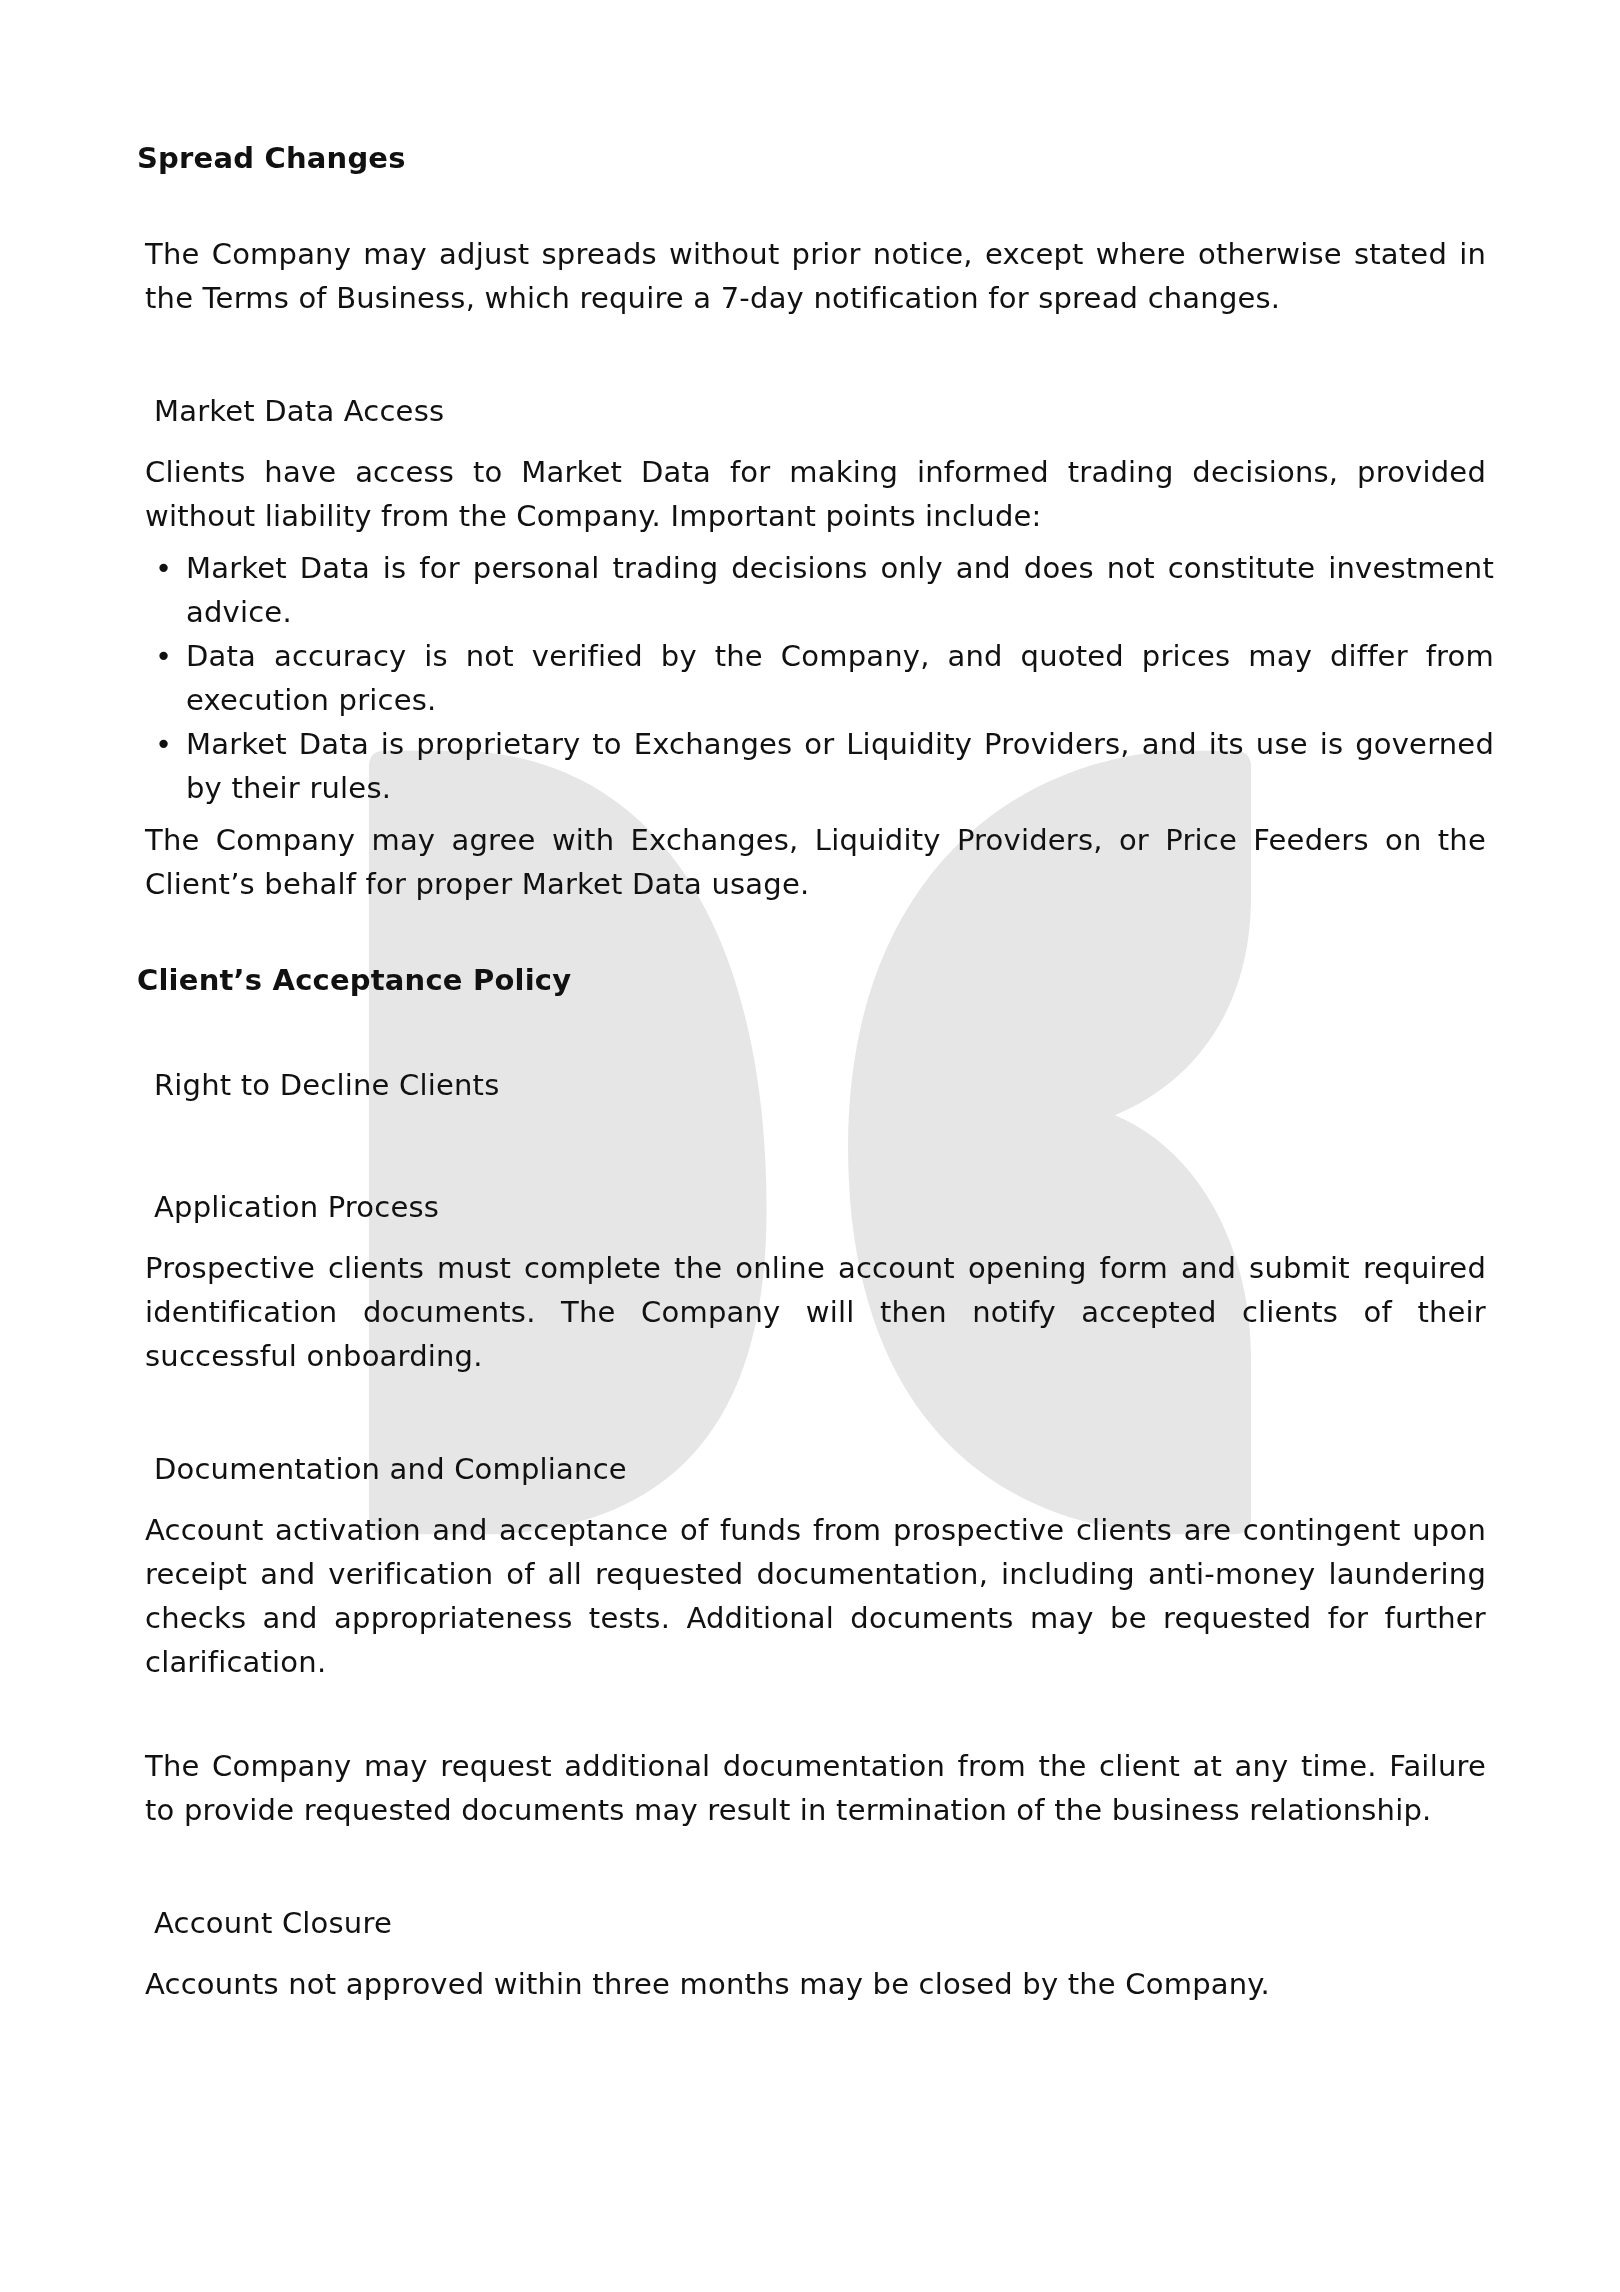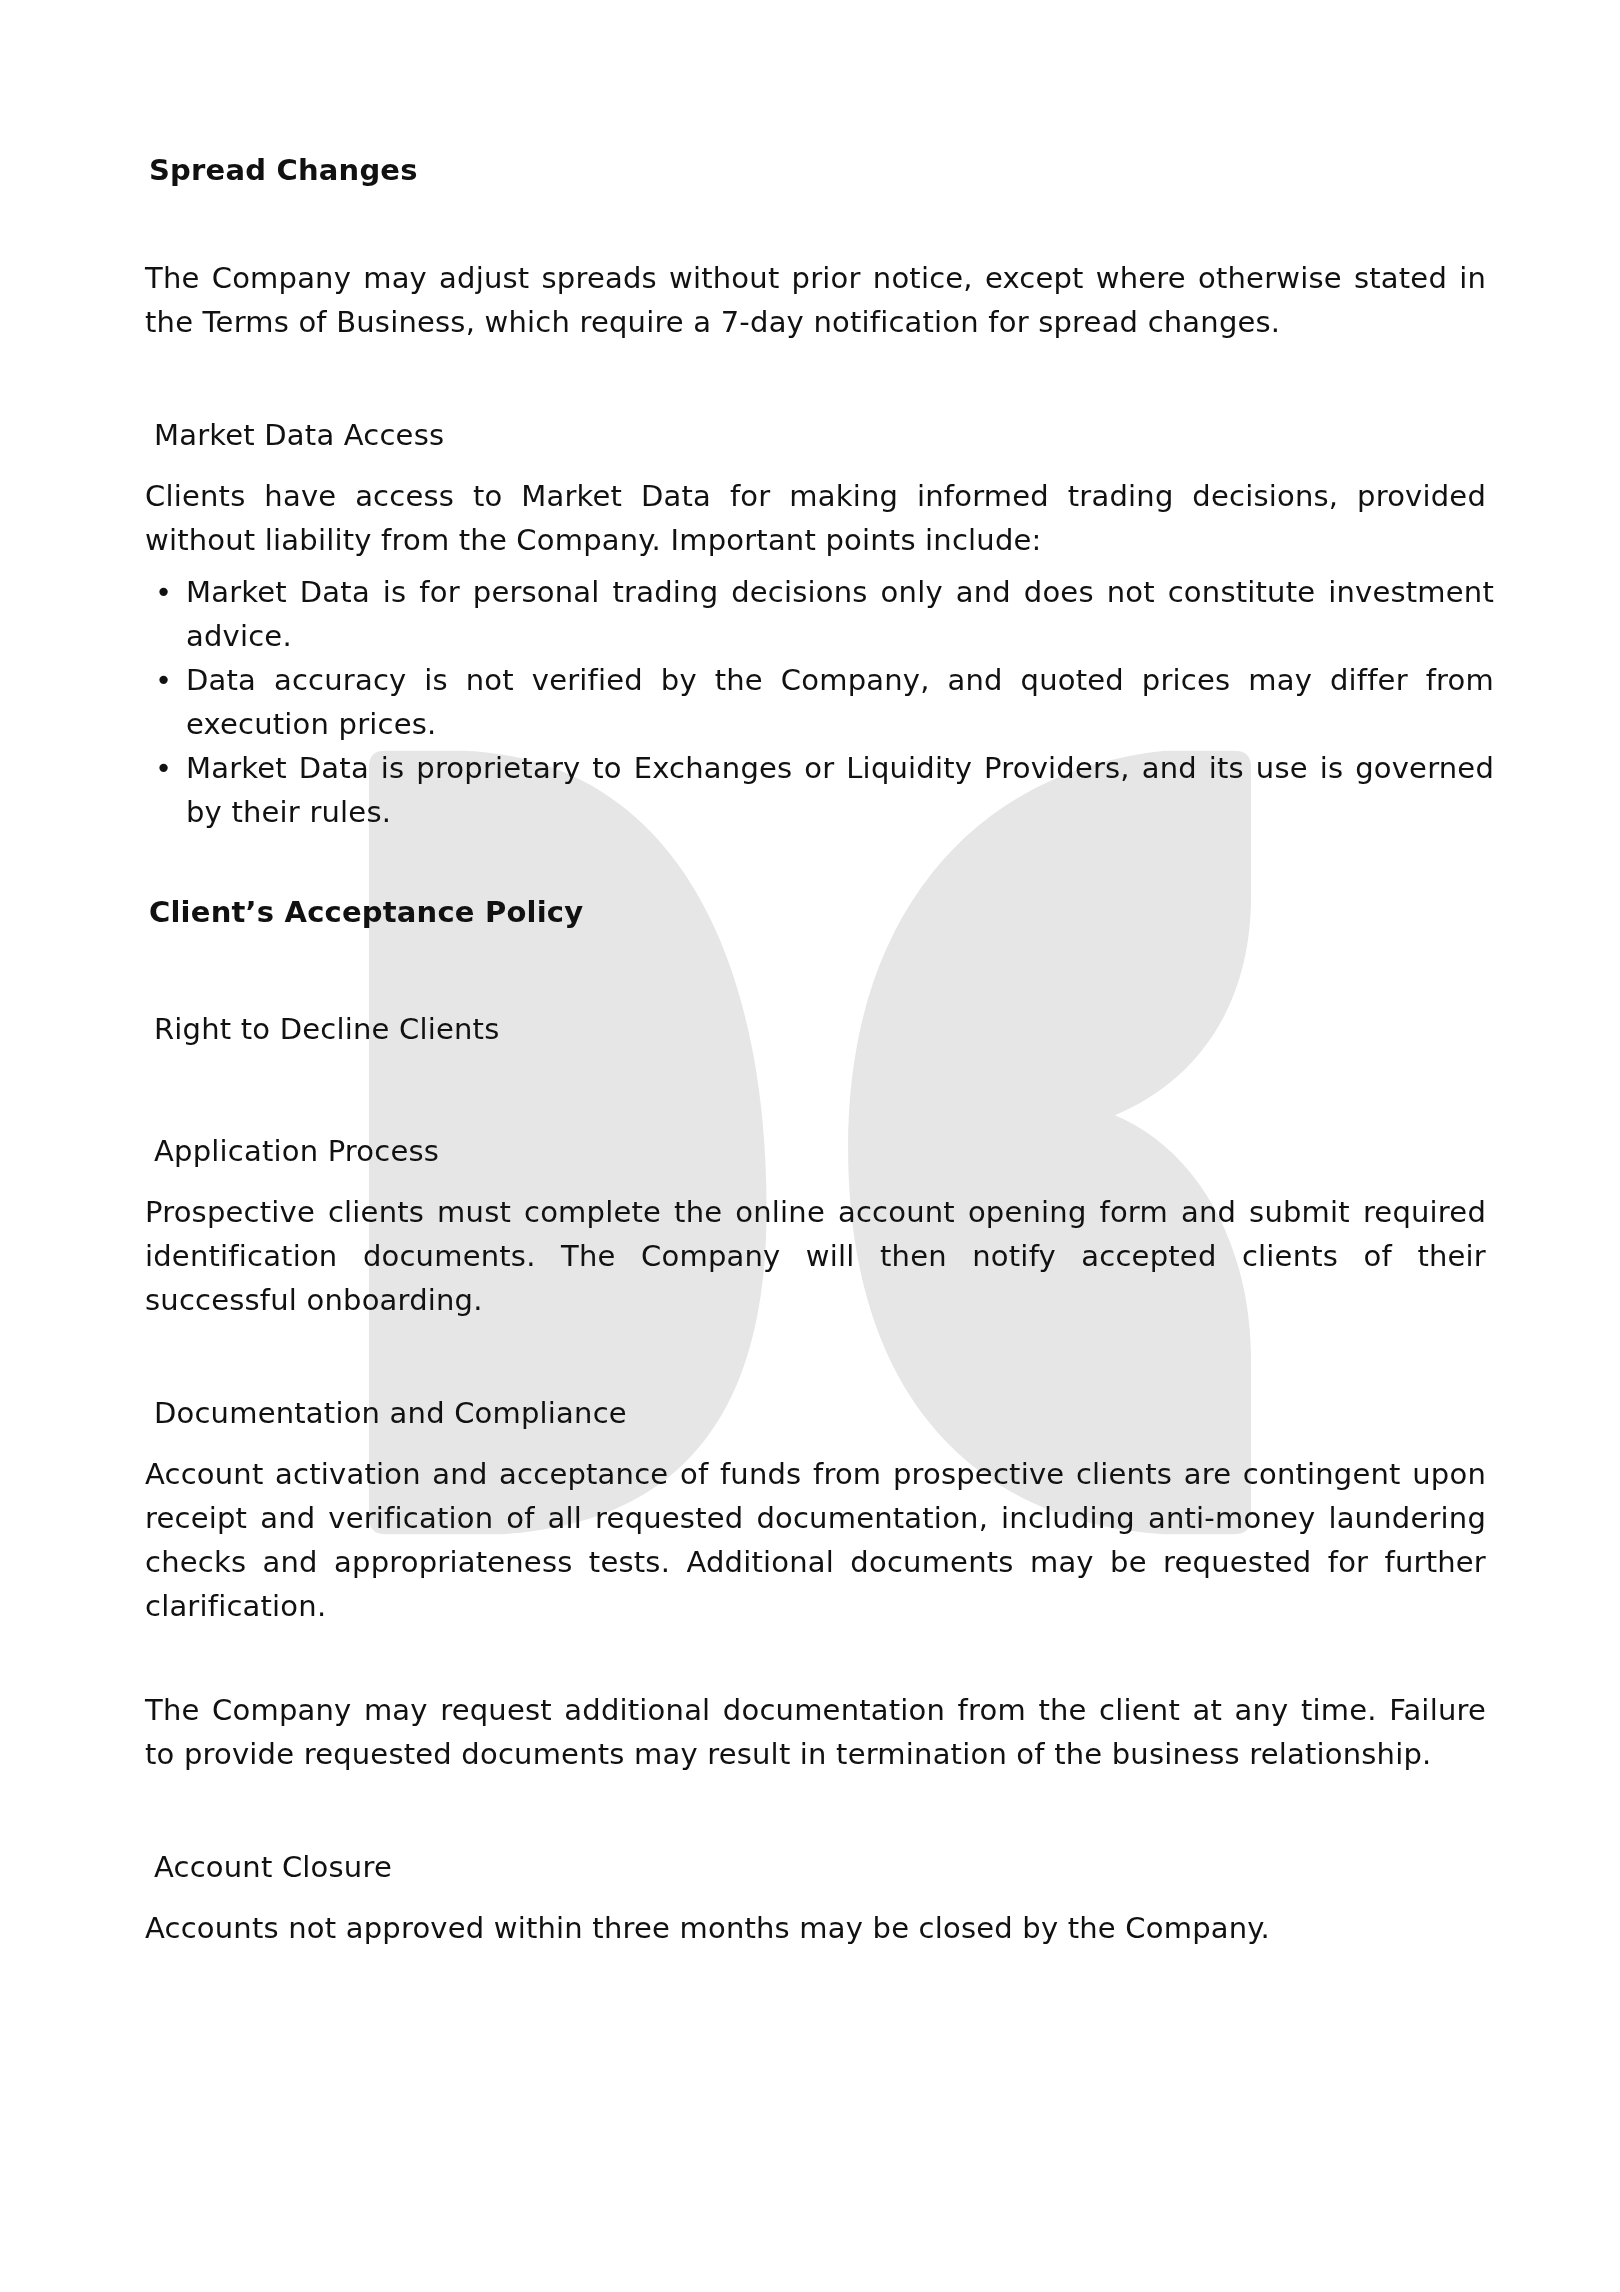--- a/index.html
+++ b/index.html
@@ -2,21 +2,21 @@
 <html style="font-size:14.3px"><head>
 <meta charset="utf-8">
 <style>
   html, body { margin: 0; padding: 0; background: #ffffff; }
   body { width: 1620px; height: 2293px; position: relative; overflow: hidden;
          font-family: "DejaVu Sans", sans-serif; color: #111111; }
   .watermark { position: absolute; left: 0; top: 0; width: 1620px; height: 2293px; z-index: 0; }
   .page { position: absolute; left: 137px; top: 136px; width: 1357px; z-index: 1;
           font-size: 29px; line-height: 44px; letter-spacing: 0.2px; }
   .p { margin: 8px; text-align: justify; text-align-last: left; }
-  .h-bold { font-weight: bold; margin: 12px; }
+  .h-bold { font-weight: bold; margin: 0; }
   .h-sub { margin: 17px; }
   .gap { height: 44px; }
   ul.bullets { list-style: none; margin: 0; padding: 0; }
   ul.bullets li { position: relative; padding-left: 49px; text-align: justify; text-align-last: left; }
   ul.bullets li .dot { position: absolute; left: 18px; top: 0; }
 </style>
 </head>
 <body>
 
 <svg class="watermark" viewBox="0 0 1809 2560" xmlns="http://www.w3.org/2000/svg">
@@ -52,20 +52,21 @@
     </li>
     <li>
       <span class="dot">•</span>
       <span>Data accuracy is not verified by the Company, and quoted prices may differ from execution prices.</span>
     </li>
     <li>
       <span class="dot">•</span>
       <span>Market Data is proprietary to Exchanges or Liquidity Providers, and its use is governed by their rules.</span>
     </li>
   </ul>
+  <p class="p">The Company may agree with Exchanges, Liquidity Providers, or Price Feeders on the Client’s behalf for proper Market Data usage.</p>
   <div class="gap"></div>
 
   <p class="h-bold">Client’s Acceptance Policy</p>
   <div class="gap"></div>
 
   <p class="h-sub">Right to Decline Clients</p>
   <div class="gap"></div>
 
   <p class="h-sub">Application Process</p>
   <p class="p">Prospective clients must complete the online account opening form and submit required identification documents. The Company will then notify accepted clients of their successful onboarding.</p>

